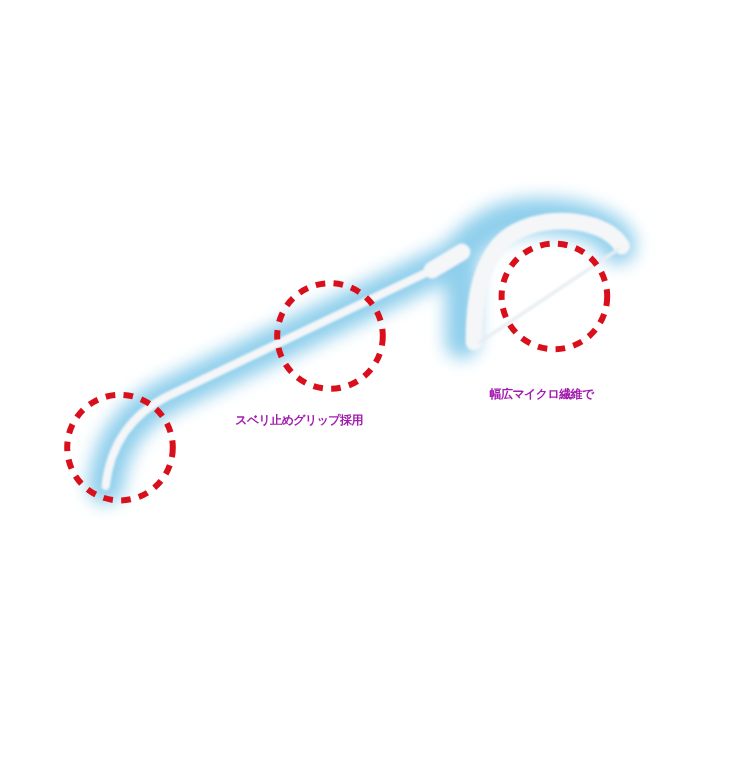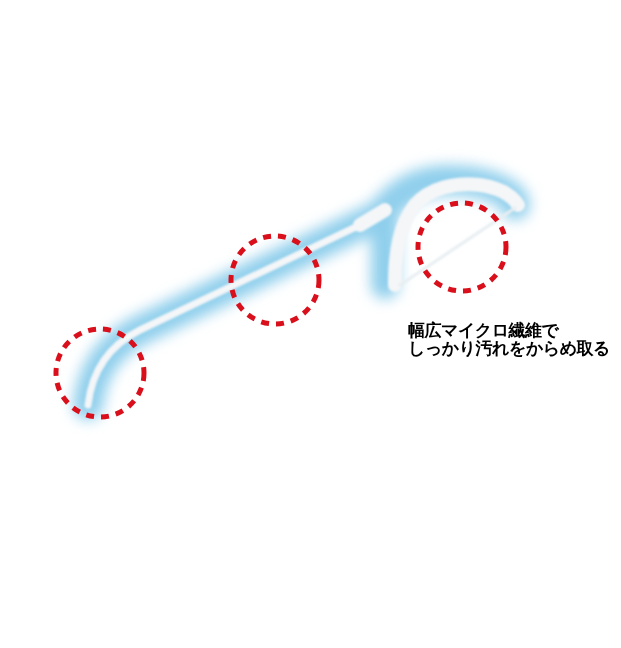--- a/index.html
+++ b/index.html
@@ -2,21 +2,21 @@
 <html><head>
   <meta charset="utf-8">
   <style>
     html, body { margin: 0; padding: 0; }
     body {
       width: 621px; height: 648px; background: #ffffff; position: relative; overflow: hidden;
       font-family: "DejaVu Sans", sans-serif;
     }
     .stage { position: absolute; left: 0; top: 0; width: 621px; height: 648px; }
     .label {
-      position: absolute; color: #000000; font-weight: bold; font-size: 17px; line-height: 18px;
+      position: absolute; color: #a21caf; font-weight: bold; font-size: 10px; line-height: 18px;
       white-space: nowrap; letter-spacing: -0.5px;
     }
     #lbl-grip { left: 196px; top: 342px; }
     #lbl-fiber { left: 408px; top: 321px; }
     #lbl-pick { left: 4px; top: 437px; }
   </style>
 </head>
 <body>
 
 <div class="stage">
@@ -44,15 +44,15 @@
 
     <g fill="none" stroke="#d9101c" stroke-width="5" stroke-dasharray="8 7">
       <circle cx="100" cy="373" r="44"></circle>
       <circle cx="275" cy="280" r="44"></circle>
       <circle cx="462" cy="247" r="44"></circle>
     </g>
   </svg>
 
   <div class="label" id="lbl-fiber">
     <div>幅広マイクロ繊維で</div>
-    <div>しっかり汚れをからめ取る</div>
   </div>
+  <div class="label" id="lbl-grip">スベリ止めグリップ採用</div>
 </div>
 
 </body></html>

